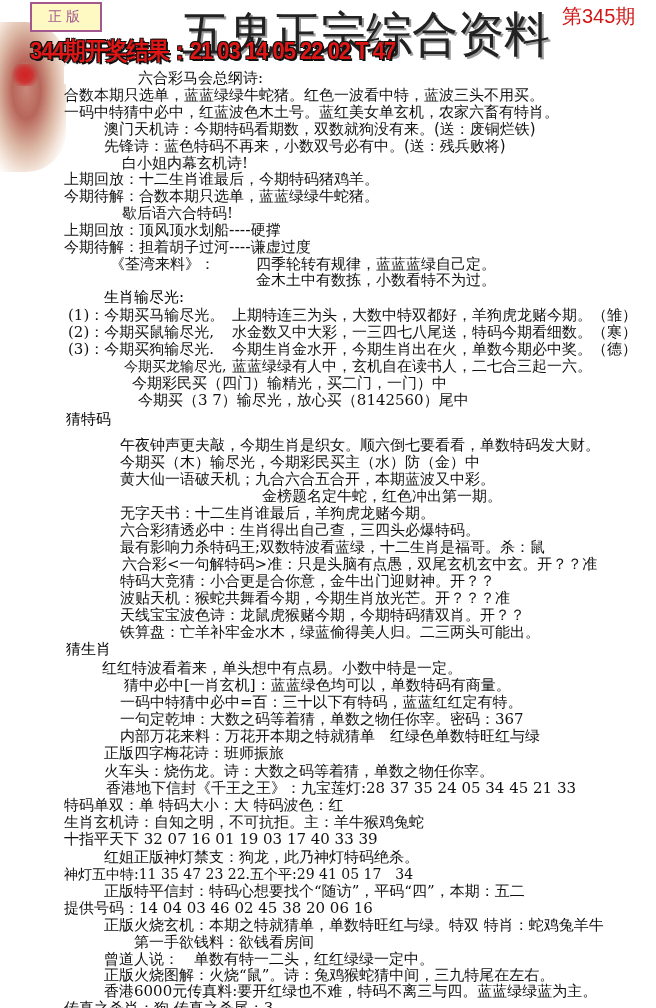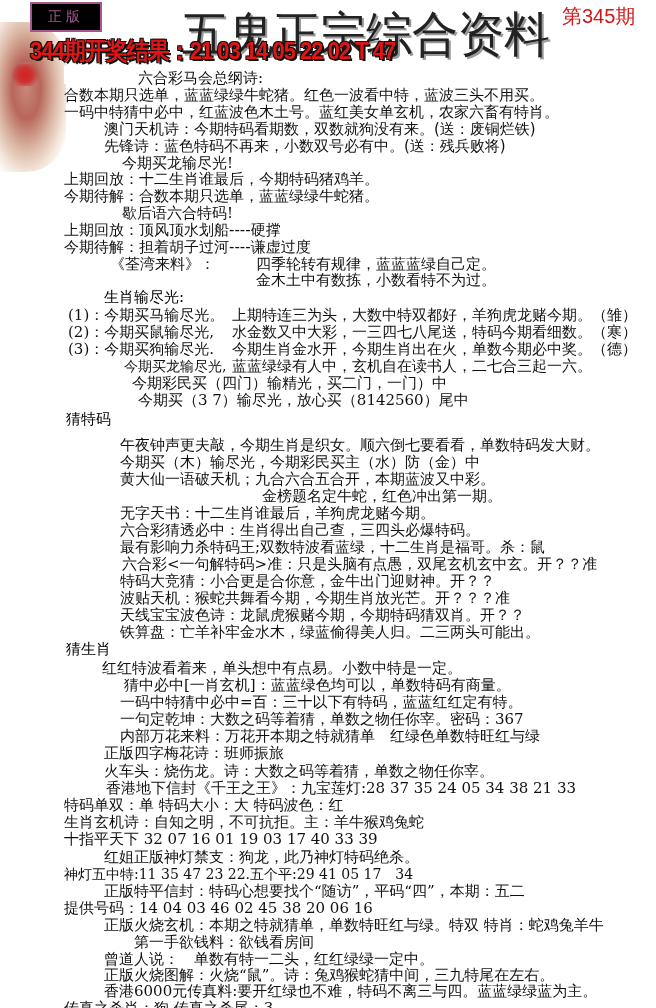--- a/index.html
+++ b/index.html
@@ -5,21 +5,21 @@
   html,body{margin:0;padding:0;background:#fff;}
   body{width:656px;height:1008px;position:relative;overflow:hidden;
        font-family:"DejaVu Serif","Liberation Serif",serif;color:#111;}
   .abs{position:absolute;white-space:nowrap;}
   .portrait{position:absolute;left:0;top:22px;width:66px;height:150px;
     background:radial-gradient(ellipse at 40% 45%,#c9877a 0%,#b8665a 25%,#d9b3a0 50%,#f3e3d8 70%,rgba(255,255,255,0) 85%);
     border-radius:0 40px 40px 0;}
   .portrait::after{content:"";position:absolute;left:10px;top:42px;width:30px;height:22px;
     background:radial-gradient(circle,#d32020 0%,#c33 40%,rgba(200,60,60,0) 75%);}
   .zb-box{position:absolute;left:30px;top:2px;width:68px;height:26px;border:2px solid #a2588f;
-    background:#000000;color:#a2588f;font-size:14px;line-height:24px;text-align:center;letter-spacing:4px;
+    background:#fef9c3;color:#a2588f;font-size:14px;line-height:24px;text-align:center;letter-spacing:4px;
     font-family:"DejaVu Serif",serif;}
   .title{position:absolute;left:182px;top:4px;font-size:46px;font-family:"DejaVu Serif",serif;
     color:#222;letter-spacing:0px;text-shadow:2px 2px 0 #999;transform:scaleY(1.05);}
   .issue{position:absolute;left:562px;top:3px;font-size:20px;color:#d01717;font-family:"Liberation Sans",sans-serif;}
   .result{position:absolute;left:30px;top:36px;font-size:22px;font-weight:bold;color:#e01616;
     font-family:"Liberation Sans",sans-serif;letter-spacing:-1px;
     text-shadow:-1px -1px 0 #111,1px -1px 0 #111,-1px 1px 0 #111,2px 2px 0 #111;transform:scaleY(1.1);}
   .whitebar{position:absolute;left:64px;top:66px;width:70px;height:18px;background:#fff;}
   .line{position:absolute;white-space:nowrap;font-size:15px;line-height:18px;}
   .serif{font-family:"DejaVu Serif","Liberation Serif",serif;}
@@ -38,21 +38,21 @@
   <span>344期开奖结果：</span><span>21 03 14 05 22 02 T 47</span>
 </div>
 <div class="whitebar"></div>
 
 <div class="line serif" style="left:138px;top:69px;">六合彩马会总纲诗:</div>
 <div class="line sans" style="left:64px;top:86px;">合数本期只选单，蓝蓝绿绿牛蛇猪。红色一波看中特，蓝波三头不用买。</div>
 <div class="line sans" style="left:64px;top:103px;">一码中特猜中必中，红蓝波色木土号。蓝红美女单玄机，农家六畜有特肖。</div>
 <div class="line sans" style="left:104px;top:120px;">澳门天机诗：今期特码看期数，双数就狗没有来。(送：废铜烂铁)</div>
 <div class="line sans" style="left:104px;top:137px;">先锋诗：蓝色特码不再来，小数双号必有中。(送：残兵败将)</div>
 
-<div class="line serif" style="left:122px;top:154px;">今期买龙输尽光!</div>
+<div class="line serif" style="left:122px;top:154px;">白小姐内幕玄机诗!</div>
 <div class="line sans" style="left:64px;top:170px;">上期回放：十二生肖谁最后，今期特码猪鸡羊。</div>
 <div class="line sans" style="left:64px;top:187px;">今期待解：合数本期只选单，蓝蓝绿绿牛蛇猪。</div>
 
 <div class="line serif" style="left:122px;top:204px;">歇后语六合特码!</div>
 <div class="line sans" style="left:64px;top:221px;">上期回放：顶风顶水划船----硬撑</div>
 <div class="line sans" style="left:64px;top:238px;">今期待解：担着胡子过河----谦虚过度</div>
 <div class="line serif" style="left:110px;top:255px;">《荃湾来料》：</div>
 <div class="line sans" style="left:256px;top:255px;">四季轮转有规律，蓝蓝蓝绿自己定。</div>
 <div class="line sans" style="left:256px;top:271px;">金木土中有数拣，小数看特不为过。</div>
 
@@ -83,21 +83,21 @@
 <div class="line serif" style="left:120px;top:623px;">铁算盘：亡羊补牢金水木，绿蓝偷得美人归。二三两头可能出。</div>
 
 <div class="line serif heading" style="left:66px;top:640px;">猜生肖</div>
 <div class="line sans" style="left:102px;top:659px;">红红特波看着来，单头想中有点易。小数中特是一定。</div>
 <div class="line serif" style="left:124px;top:676px;">猜中必中[一肖玄机]：蓝蓝绿色均可以，单数特码有商量。</div>
 <div class="line serif" style="left:120px;top:693px;">一码中特猜中必中=百：三十以下有特码，蓝蓝红红定有特。</div>
 <div class="line serif" style="left:120px;top:710px;">一句定乾坤：大数之码等着猜，单数之物任你宰。密码：367</div>
 <div class="line serif" style="left:120px;top:727px;">内部万花来料：万花开本期之特就猜单　红绿色单数特旺红与绿</div>
 <div class="line serif" style="left:104px;top:744px;">正版四字梅花诗：班师振旅</div>
 <div class="line serif" style="left:104px;top:762px;">火车头：烧伤龙。诗：大数之码等着猜，单数之物任你宰。</div>
-<div class="line serif" style="left:106px;top:779px;">香港地下信封《千王之王》：九宝莲灯:28 37 35 24 05 34 38 21 33</div>
+<div class="line serif" style="left:106px;top:779px;">香港地下信封《千王之王》：九宝莲灯:28 37 35 24 05 34 45 21 33</div>
 <div class="line serif" style="left:64px;top:796px;">特码单双：单 特码大小：大 特码波色：红</div>
 <div class="line serif" style="left:64px;top:813px;">生肖玄机诗：自知之明，不可抗拒。主：羊牛猴鸡兔蛇</div>
 <div class="line serif" style="left:64px;top:830px;">十指平天下 32 07 16 01 19 03 17 40 33 39</div>
 <div class="line serif" style="left:104px;top:848px;text-align:center;">红姐正版神灯禁支：狗龙，此乃神灯特码绝杀。</div>
 <div class="line serif sm" style="left:64px;top:865px;">神灯五中特:11 35 47 23 22.五个平:29 41 05 17　34</div>
 <div class="line serif" style="left:104px;top:882px;">正版特平信封：特码心想要找个“随访”，平码“四”，本期：五二</div>
 <div class="line serif" style="left:64px;top:899px;">提供号码：14 04 03 46 02 45 38 20 06 16</div>
 <div class="line serif" style="left:104px;top:916px;">正版火烧玄机：本期之特就猜单，单数特旺红与绿。特双 特肖：蛇鸡兔羊牛</div>
 <div class="line serif" style="left:134px;top:933px;">第一手欲钱料：欲钱看房间</div>
 <div class="line serif" style="left:104px;top:950px;">曾道人说：　单数有特一二头，红红绿绿一定中。</div>

